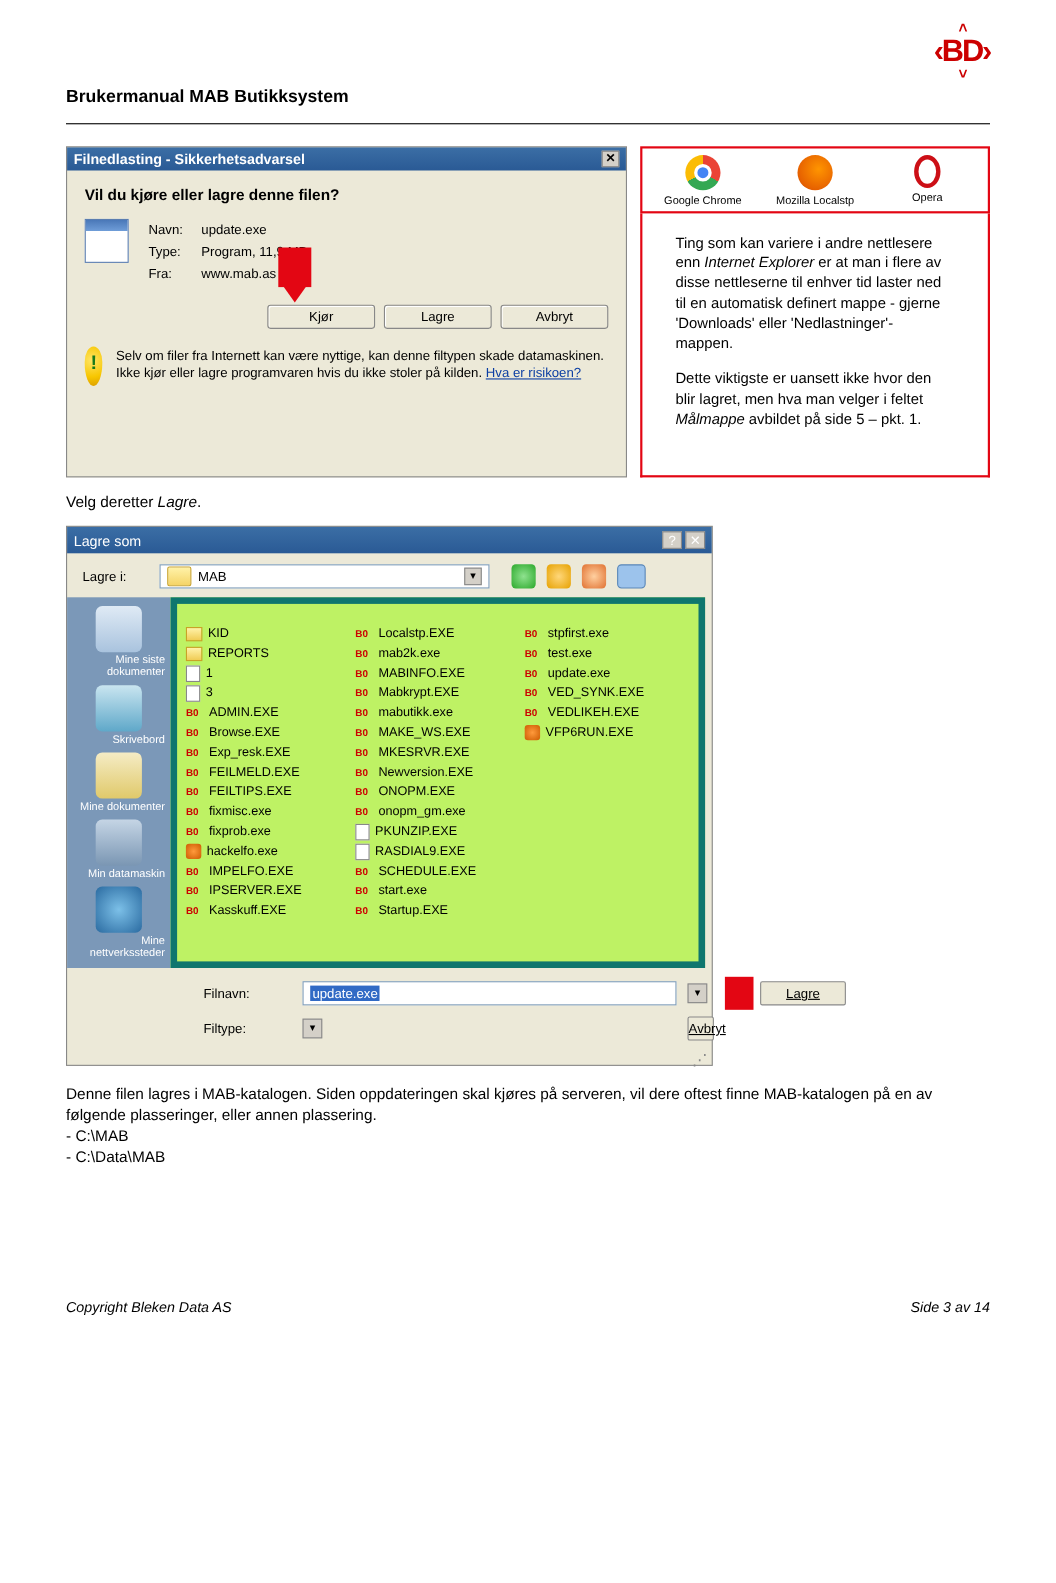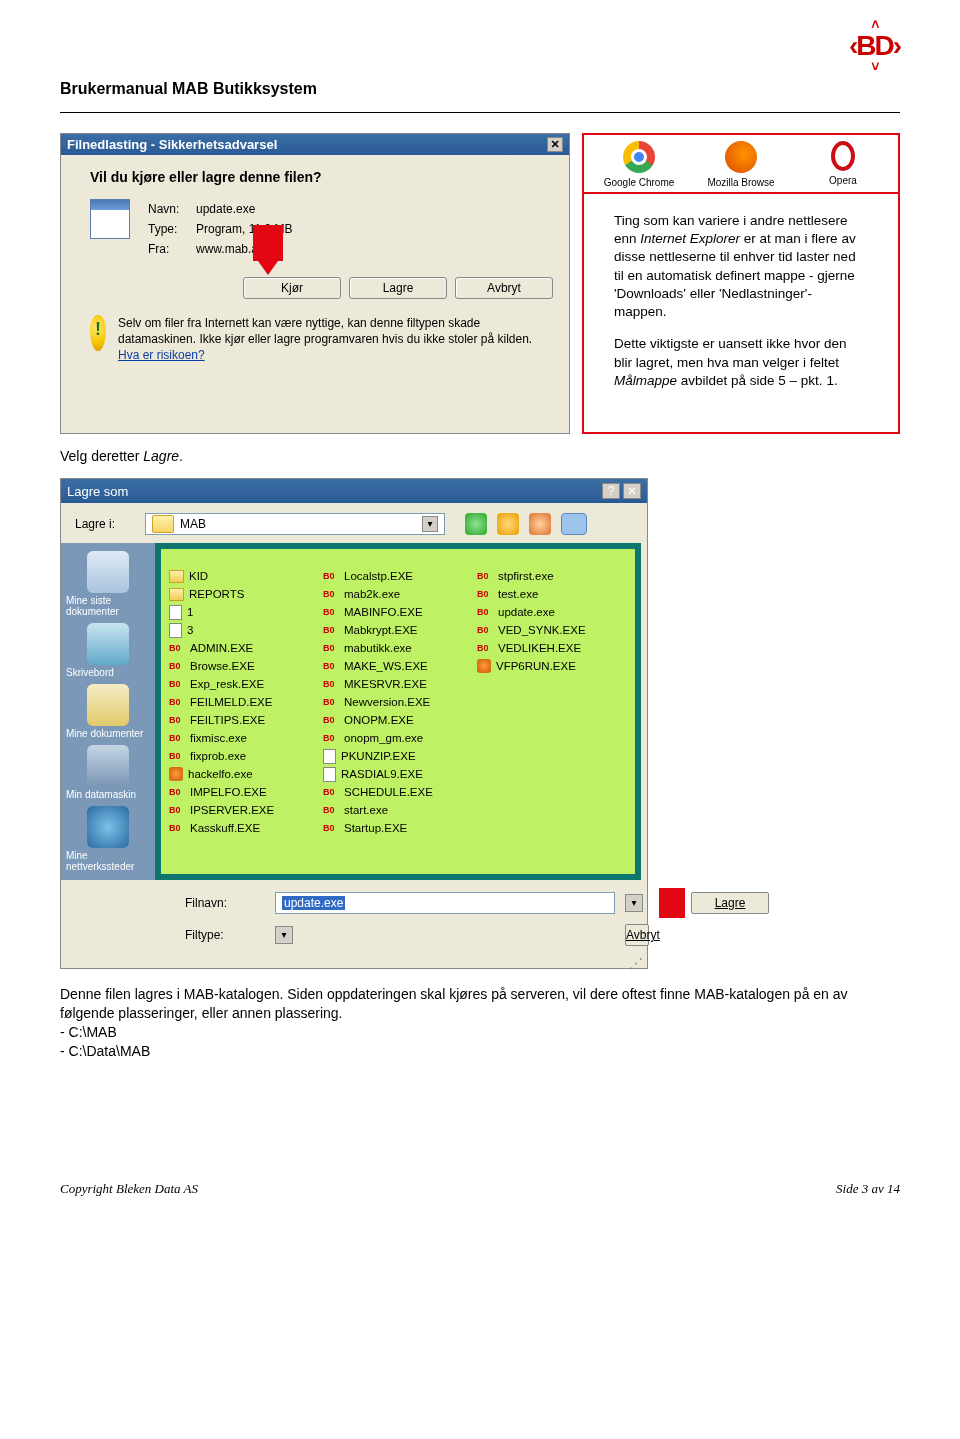--- a/index.html
+++ b/index.html
@@ -57,21 +57,21 @@
     background: #d4d0c8;
     color: #000;
     border: 1px solid #888;
     width: 16px;
     height: 15px;
     font-size: 11px;
     text-align: center;
     line-height: 13px;
     cursor: pointer;
   }
-  .dialog1-body { padding: 14px 16px 16px 29px; }
+  .dialog1-body { padding: 14px 16px 16px 16px; }
   .d1-heading { font-weight: bold; font-size: 14px; margin-bottom: 14px; }
   .d1-row { display:flex; align-items:flex-start; }
   .d1-icon {
     width: 40px; height: 40px;
     background: #fff;
     border: 1px solid #5a7db0;
     margin-right: 18px;
     position: relative;
   }
   .d1-icon::before {
@@ -174,21 +174,21 @@
   .ni.up{background:radial-gradient(circle,#ffd77a,#e6a100);}
   .ni.new{background:radial-gradient(circle,#ffd0a0,#e07030);}
   .ni.view{width:26px;background:#9cc3ec;border:1px solid #5a87b8;}
 
   .d2-main { display:flex; }
   .places {
     background:#7b98b8;
     width:100px;
     padding:8px 0;
     display:flex; flex-direction:column; align-items:center; gap:6px;
-    color:#fff; font-size:10px; text-align:left;
+    color:#fff; font-size:10px; text-align:right;
   }
   .place { width:84px; }
   .place-icon { width:42px;height:42px; margin:0 auto 2px auto; border-radius:6px; }
   .pi1{background:linear-gradient(#dfeaf5,#a9c3de);}
   .pi2{background:linear-gradient(#c9e5f0,#5fa8c9);}
   .pi3{background:linear-gradient(#f5ecc5,#e0c96a);}
   .pi4{background:linear-gradient(#c5d5e5,#7a96b3);}
   .pi5{background:radial-gradient(circle,#7cc0e8,#2a6aa0);}
 
   .filegrid {
@@ -222,21 +222,21 @@
     width:26px; height:30px; background:#e30613;
   }
   .resize { text-align:right; padding-right:4px; color:#888; font-size:14px; line-height:10px;}
 
   .body-text { font-size:14px; margin-top:16px; line-height:1.35; }
 
   .footer {
     display:flex; justify-content:space-between;
     font-size:13px; margin-top:120px;
   }
-  .footer em { font-style: italic; font-family: Liberation Serif, serif; }
+  .footer em { font-style: italic; }
 </style>
 </head>
 <body>
 
 <div class="page">
   <div class="logo">
     <span class="arrow-up">˄</span>
     <span>‹BD›</span>
     <span class="arrow-down">˅</span>
   </div>
@@ -277,21 +277,21 @@
     </div>
 
     <div class="sidebox-wrap">
       <div class="browser-row">
         <div class="browser-item">
           <div class="b-icon chrome"></div>
           <div>Google Chrome</div>
         </div>
         <div class="browser-item">
           <div class="b-icon firefox"></div>
-          <div>Mozilla Browse</div>
+          <div>Mozilla Localstp</div>
         </div>
         <div class="browser-item">
           <div class="b-icon opera" style="margin:0 auto 4px auto;"></div>
           <div>Opera</div>
         </div>
       </div>
       <div class="sidebox">
         <p style="margin:0 0 14px 0;">
           <span>Ting som kan variere i andre nettlesere enn </span><em>Internet Explorer</em><span> er at man i flere av disse nettleserne til enhver tid laster ned til en automatisk definert mappe - gjerne 'Downloads' eller 'Nedlastninger'- mappen.</span>
         </p>

